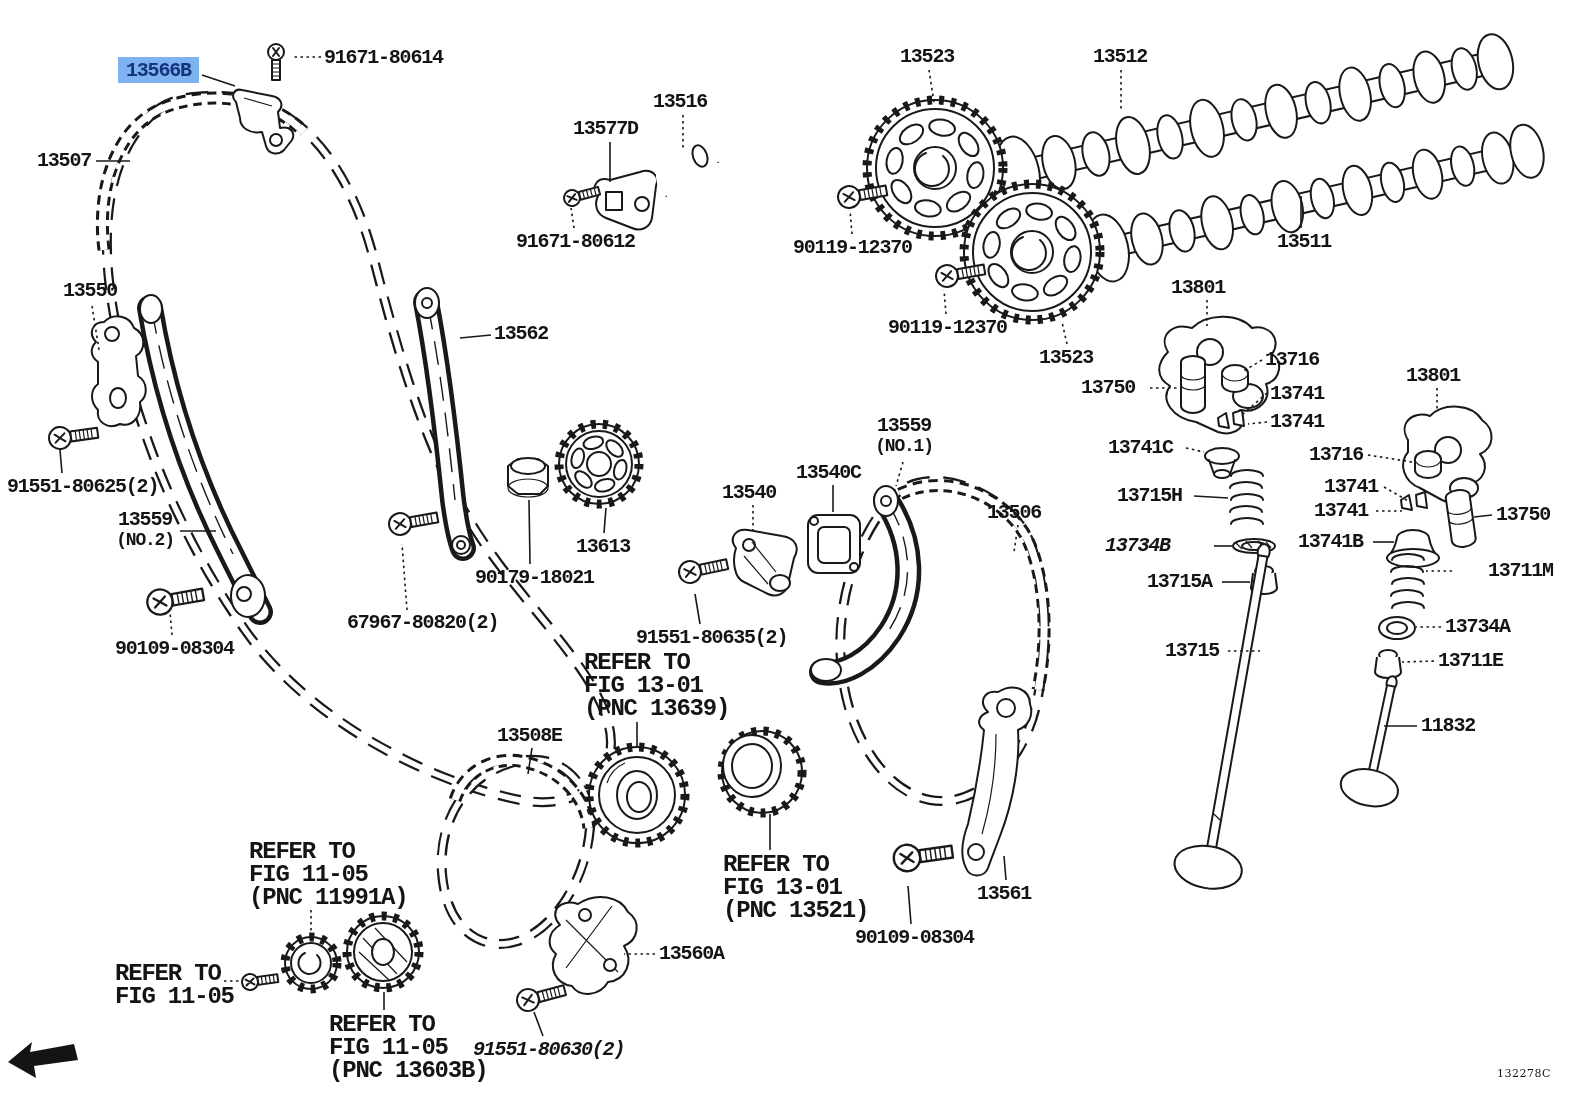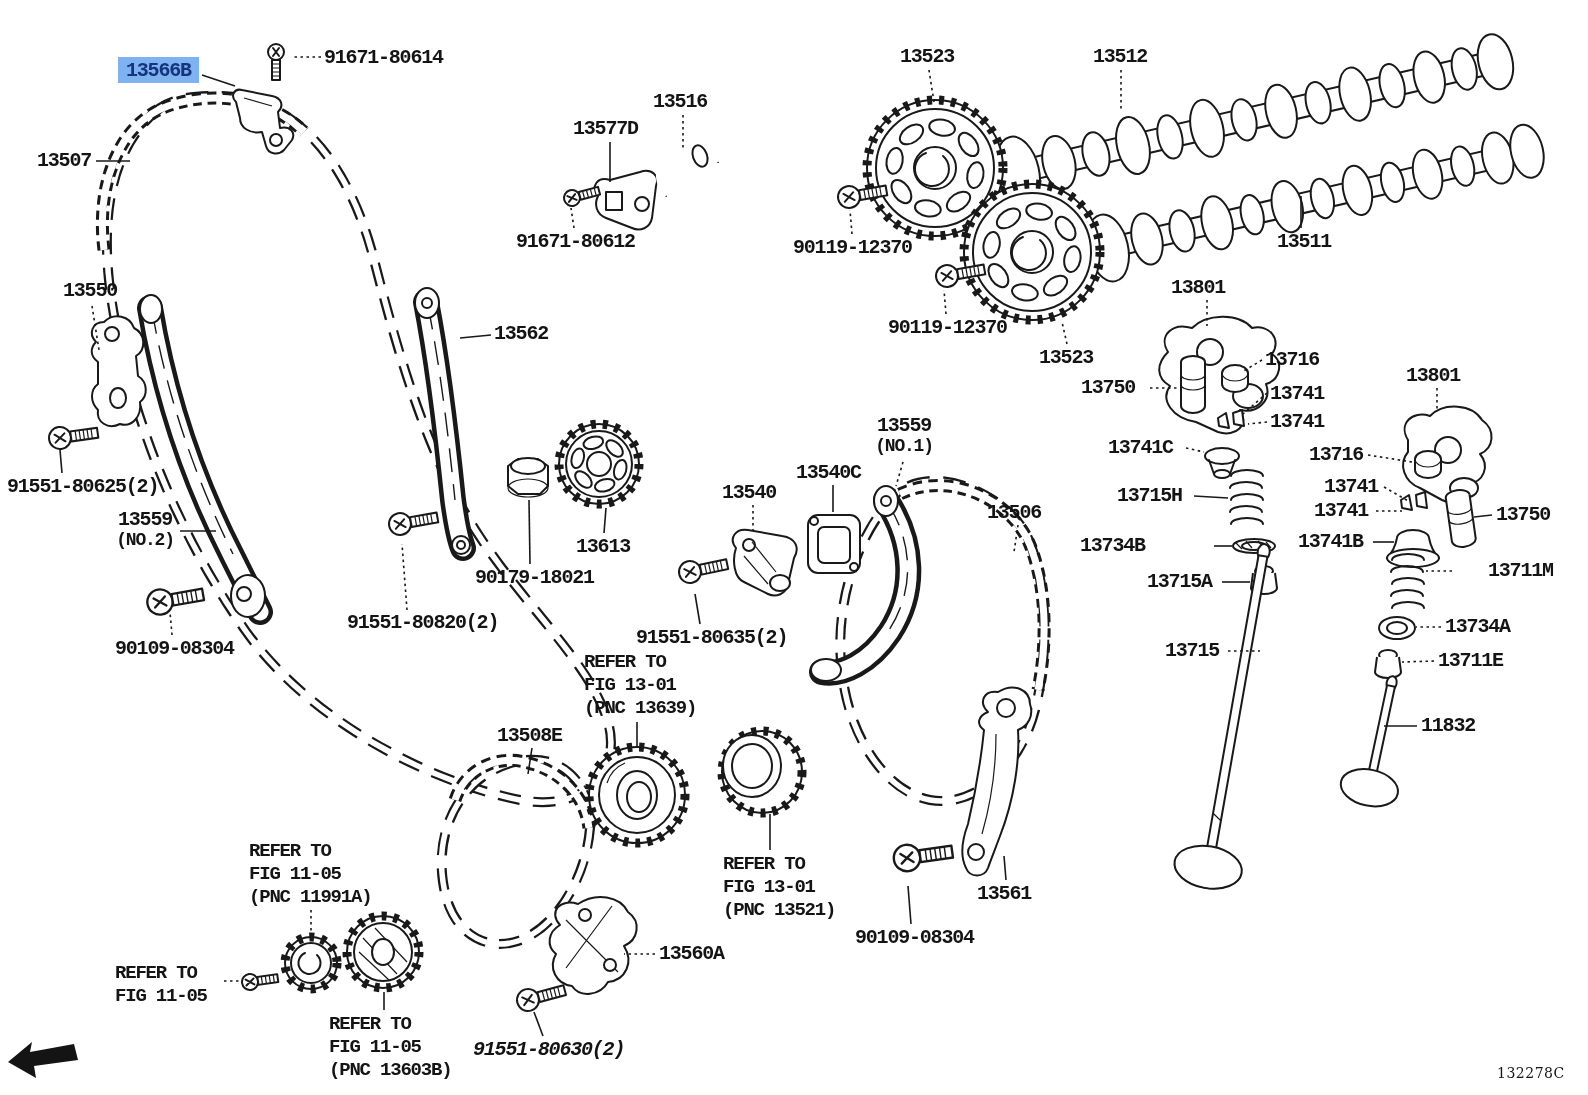--- a/index.html
+++ b/index.html
@@ -4,24 +4,24 @@
 <style>
   html,body{margin:0;padding:0;background:#fff;}
   #stage{position:relative;width:1588px;height:1095px;background:#fff;overflow:hidden;
          font-family:"Liberation Mono",monospace;}
   #art{position:absolute;left:0;top:0;z-index:1;}
   .co{position:absolute;z-index:2;font-weight:bold;font-size:20px;letter-spacing:-1.2px;
       color:#141414;white-space:nowrap;line-height:21px;}
   .co span{display:block;}
   .ctr{text-align:center;}
   .sub{font-size:18px;}
-  .ref{font-size:19px;line-height:23px;}
+  .ref{font-size:24px;line-height:23px;}
   .hl{background:#7fb2f1;color:#16337e;padding:3px 8px 2px;}
   .fs{font-family:"Liberation Sans",sans-serif;font-weight:bold;font-size:20px;line-height:24px;letter-spacing:0;}
-  .code{font-family:"DejaVu Serif",serif;font-weight:normal;font-size:14px;letter-spacing:0.5px;}
+  .code{font-family:"DejaVu Serif",serif;font-weight:normal;font-size:11px;letter-spacing:0.5px;}
   
   .ln{fill:none;stroke:#191919;stroke-width:2;stroke-linecap:round;stroke-linejoin:round;}
   .lnf{fill:#fff;stroke:#191919;stroke-width:2;stroke-linejoin:round;}
   .thin{fill:none;stroke:#191919;stroke-width:1.2;}
   .ldr{stroke:#191919;stroke-width:1.6;}
   .dot{stroke-dasharray:2.5 3.5;}
   .chd-b{stroke:#191919;stroke-width:10;fill:none;stroke-dasharray:22 13;}
   .chd-w{stroke:#fff;stroke-width:5.5;fill:none;}
   .ch-b{stroke:#191919;stroke-width:13;fill:none;stroke-dasharray:9 6;}
   .ch-w{stroke:#fff;stroke-width:7;fill:none;}
@@ -412,21 +412,21 @@
 <div class="co" style="left:1265px;top:349px;">13716</div>
 <div class="co" style="left:1270px;top:383px;">13741</div>
 <div class="co" style="left:1270px;top:411px;">13741</div>
 <div class="co" style="left:1108px;top:437px;">13741C</div>
 <div class="co" style="left:1117px;top:485px;">13715H</div>
 <div class="co" style="left:1309px;top:444px;">13716</div>
 <div class="co" style="left:1324px;top:476px;">13741</div>
 <div class="co" style="left:1314px;top:500px;">13741</div>
 <div class="co" style="left:1496px;top:504px;">13750</div>
 <div class="co" style="left:1298px;top:531px;text-align:right;">13741B</div>
-<div class="co" style="left:1080px;top:535px;">13734B</div>
+<div class="co" style="left:1105px;top:535px;font-style:italic;">13734B</div>
 <div class="co" style="left:1456px;top:560px;margin-left:32px;">13711M</div>
 <div class="co" style="left:1147px;top:571px;">13715A</div>
 <div class="co" style="left:1445px;top:616px;">13734A</div>
 <div class="co" style="left:1165px;top:640px;">13715</div>
 <div class="co" style="left:1438px;top:650px;">13711E</div>
 <div class="co" style="left:1421px;top:715px;">11832</div>
 <div class="co" style="left:1406px;top:365px;">13801</div>
 <div class="co ctr" style="left:871px;top:415px;width:66px;">
   <span>13559</span>
   <span class="sub">(NO.1)</span>
@@ -459,17 +459,17 @@
 </div>
 <div class="co ref" style="left:115px;top:962px;">
   <span>REFER TO</span>
   <span>FIG 11-05</span>
 </div>
 <div class="co ref" style="left:329px;top:1013px;">
   <span>REFER TO</span>
   <span>FIG 11-05</span>
   <span>(PNC 13603B)</span>
 </div>
-<div class="co" style="left:347px;top:612px;">91551-80820(2)</div>
+<div class="co" style="left:347px;top:612px;">67967-80820(2)</div>
 
 <div class="co code" style="left:1497px;top:1063px;">132278C</div>
 
 </div>
 
 </body></html>

